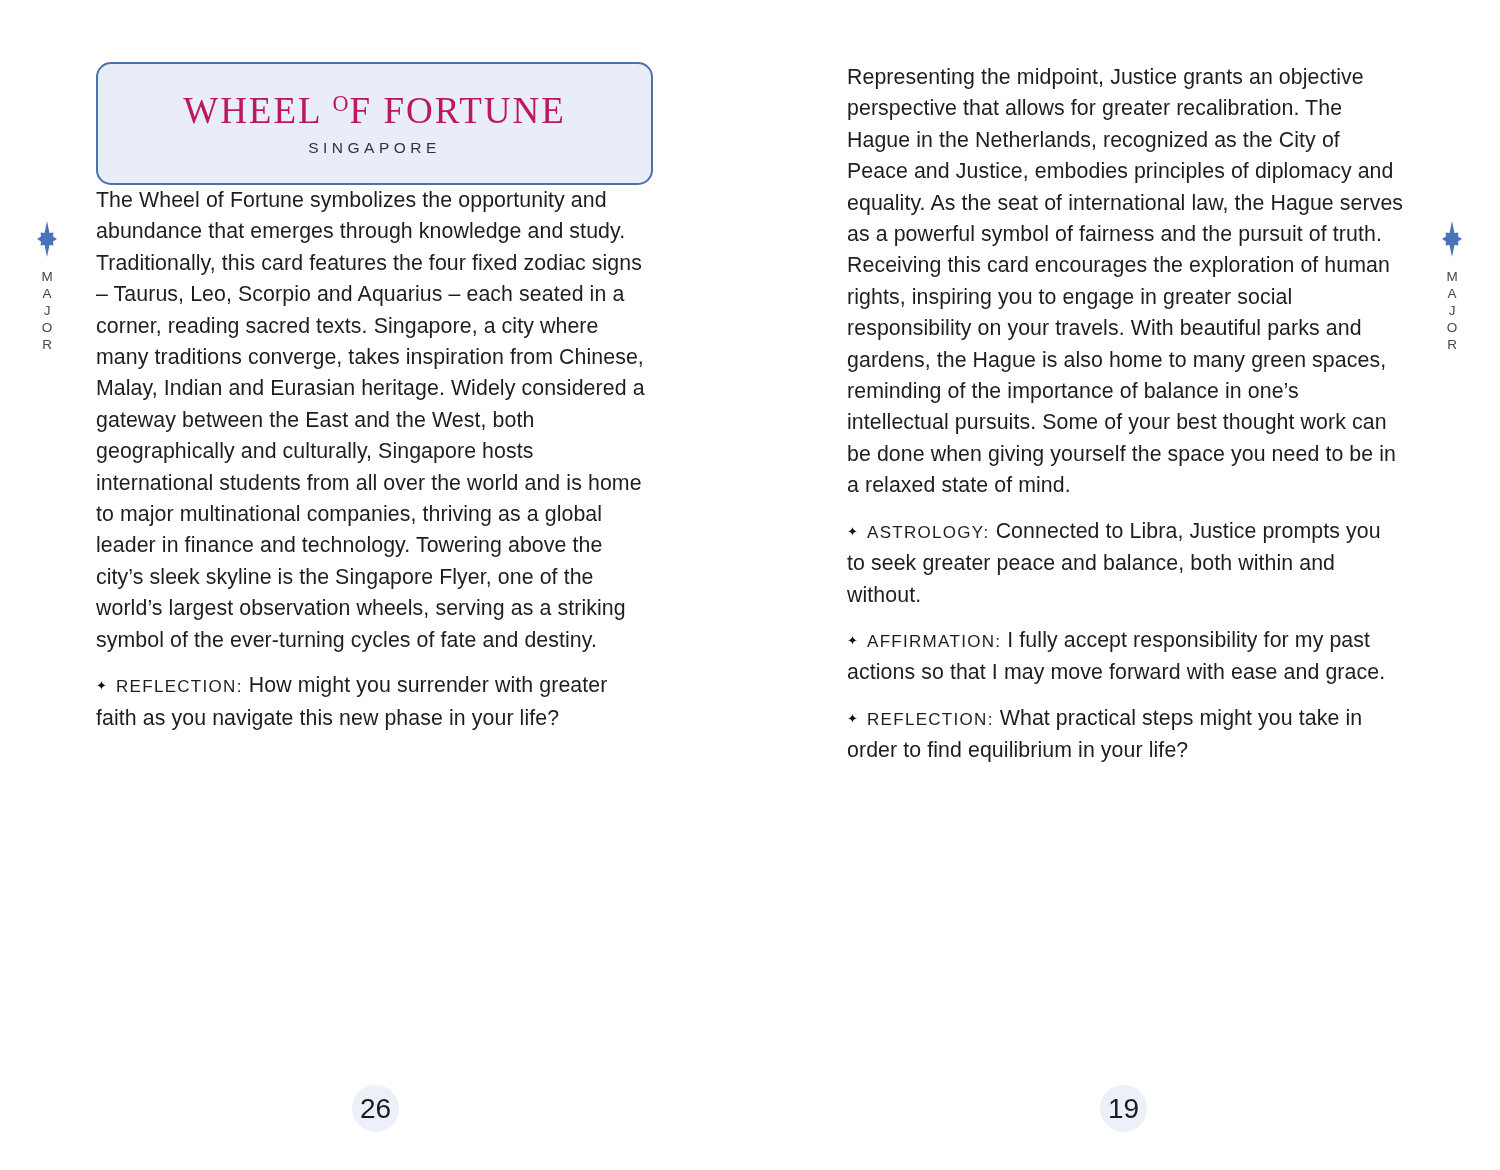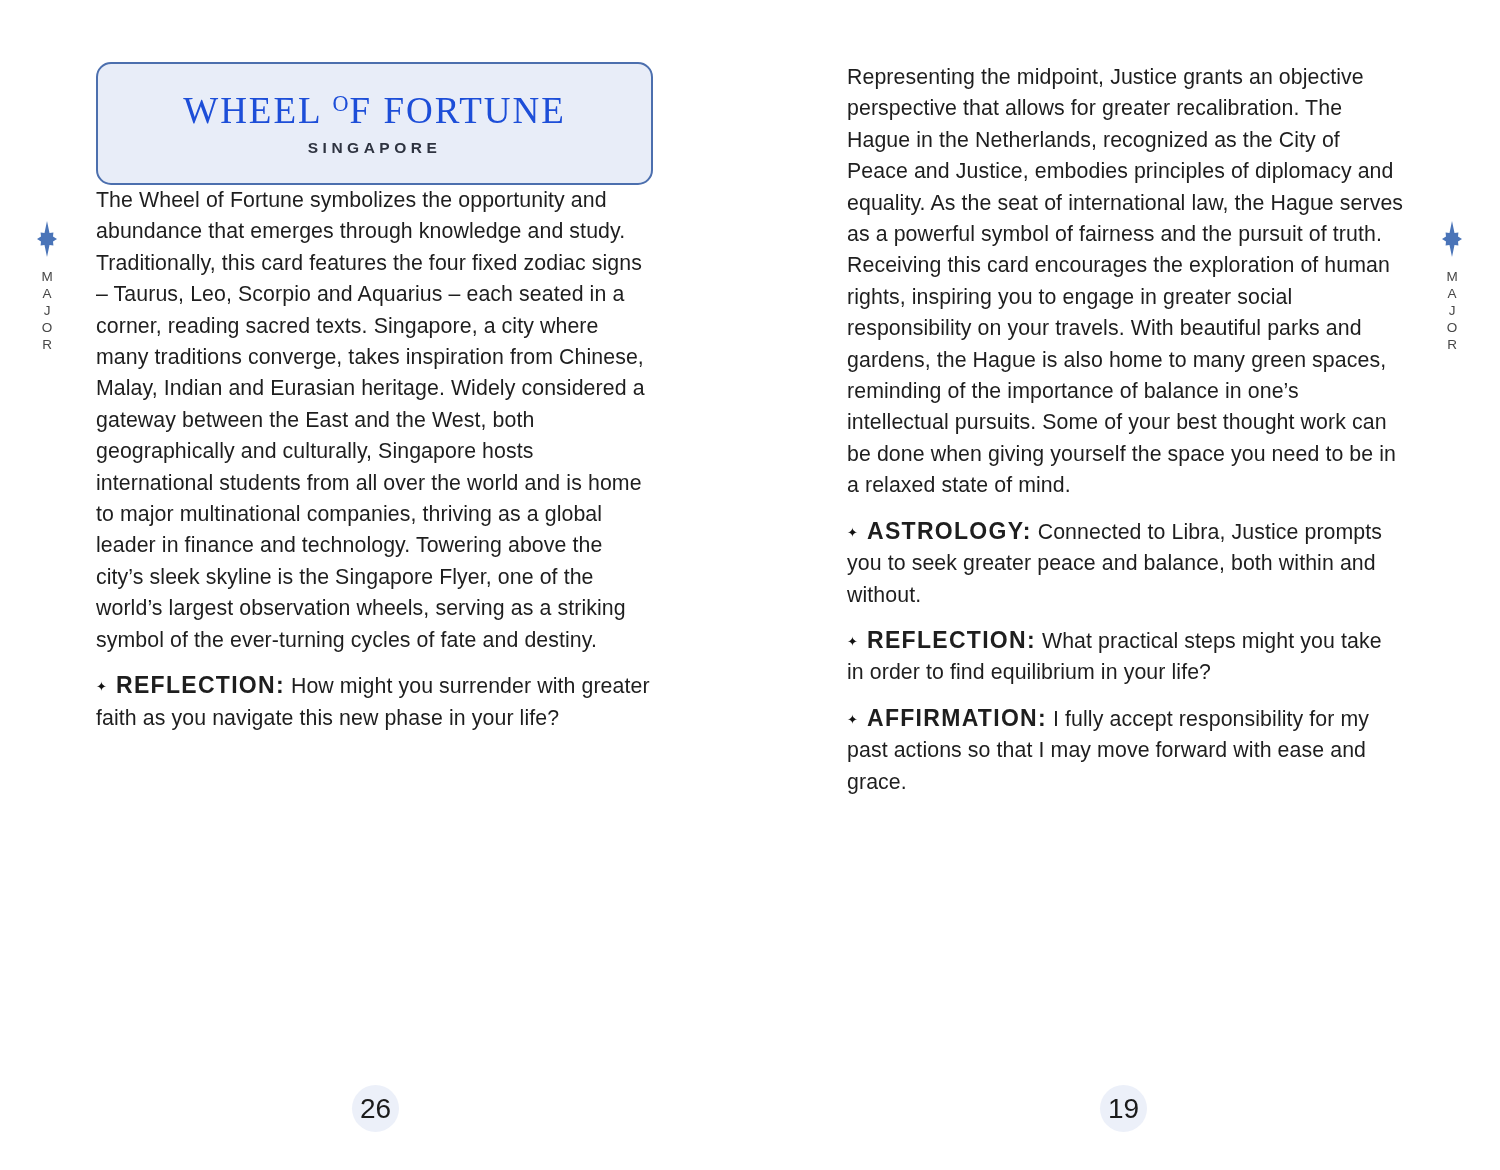--- a/index.html
+++ b/index.html
@@ -36,33 +36,33 @@
     flex-direction: column;
     align-items: center;
     justify-content: center;
     text-align: center;
     padding: 6px 10px 4px;
   }
   .card-title {
     font-family: "Liberation Serif", "DejaVu Serif", serif;
     font-size: 37px;
     letter-spacing: 2px;
-    color: #1d4ed8;
+    color: #be185d;
     line-height: 1.05;
     white-space: nowrap;
   }
   .card-title .raised {
     font-size: 0.60em;
     vertical-align: 0.52em;
     letter-spacing: 1px;
   }
   .card-subtitle {
     margin-top: 9px;
     font-size: 15.5px;
-    font-weight: bold;
+    font-weight: normal;
     letter-spacing: 4.5px;
     color: #2e3340;
     white-space: nowrap;
   }
 
   
   .body-copy {
     font-size: 21.3px;
     line-height: 31.4px;
     letter-spacing: 0.1px;
@@ -72,23 +72,23 @@
     margin: 14px 0 0 0;
   }
   .bullet {
     display: inline-block;
     font-size: 13px;
     vertical-align: 2px;
     margin-right: 9px;
     color: #111;
   }
   .section-label {
-    font-weight: bold;
+    font-weight: normal;
     letter-spacing: 1.3px;
-    font-size: 23px;
+    font-size: 17px;
   }
 
   
   .sidebar {
     position: absolute;
     top: 221px;
     width: 30px;
     text-align: center;
   }
   .sidebar.left  { left: 32px; }
@@ -167,20 +167,20 @@
   </div>
 </div>
 
 <div class="page right">
 
   <div class="body-copy">
     <p class="intro">Representing the midpoint, Justice grants an objective perspective that allows for greater recalibration. The Hague in the Netherlands, recognized as the City of Peace and Justice, embodies principles of diplomacy and equality. As the seat of international law, the Hague serves as a powerful symbol of fairness and the pursuit of truth. Receiving this card encourages the exploration of human rights, inspiring you to engage in greater social responsibility on your travels. With beautiful parks and gardens, the Hague is also home to many green spaces, reminding of the importance of balance in one’s intellectual pursuits. Some of your best thought work can be done when giving yourself the space you need to be in a relaxed state of mind.</p>
 
     <p class="section"><span class="bullet">✦</span><span class="section-label">ASTROLOGY:</span> <span>Connected to Libra, Justice prompts you to seek greater peace and balance, both within and without.</span></p>
 
+    <p class="section"><span class="bullet">✦</span><span class="section-label">AFFIRMATION:</span> <span>I fully accept responsibility for my past actions so that I may move forward with ease and grace.</span></p>
+
     <p class="section"><span class="bullet">✦</span><span class="section-label">REFLECTION:</span> <span>What practical steps might you take in order to find equilibrium in your life?</span></p>
-
-    <p class="section"><span class="bullet">✦</span><span class="section-label">AFFIRMATION:</span> <span>I fully accept responsibility for my past actions so that I may move forward with ease and grace.</span></p>
   </div>
 </div>
 
 <div class="pagenum left">26</div>
 <div class="pagenum right">19</div>
 
 </body></html>

